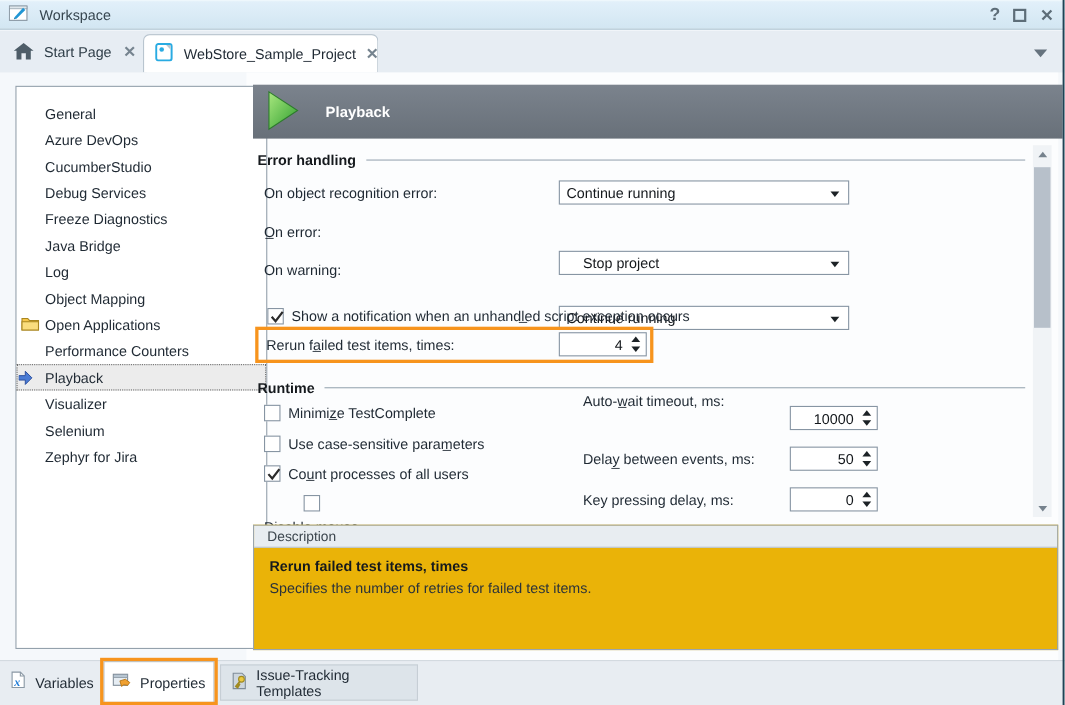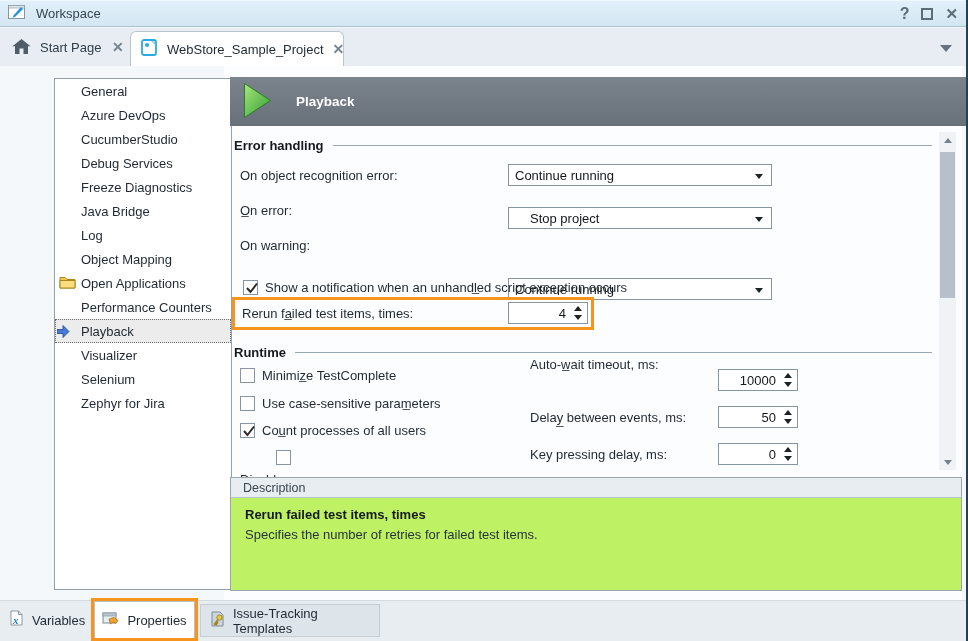--- a/index.html
+++ b/index.html
@@ -31,21 +31,21 @@
   .active-tab .lbl { flex:1; color:#1f2933; }
   .tab-chevron { left:940px; top:45px; width:0; height:0;
     border-left:6px solid transparent; border-right:6px solid transparent; border-top:7px solid #66737e; }
 
   
   .content-bg { left:0; top:66px; width:968px; height:534px; background:#f5f8fb; }
   .panel-bg { left:224px; top:66px; width:738px; height:534px; background:#fcfdfe; }
   .win-right-border { right:0; top:0; width:2px; height:641px; background:#1f4254; }
 
   
-  .side-list { left:14px; top:78px; width:178px; height:512px; background:#ffffff; border:1px solid #94a1ac; padding-top:0;margin-left:40px; }
+  .side-list { left:14px; top:78px; width:229px; height:512px; background:#ffffff; border:1px solid #94a1ac; padding-top:12px; }
   .side-item { position:relative; height:24px; display:flex; align-items:center; padding-left:26px; color:#1f2933; }
   .side-item .mini-icon { position:absolute; left:4px; top:4px; }
   .side-item.selected { background:#ececec; outline:1px dotted #6b6b6b; outline-offset:-1px; }
   .side-item.selected .mini-icon { left:2px; top:5px; }
 
   
   .banner { left:230px; top:77px; width:736px; height:49px;
     background:linear-gradient(180deg,#7b838d 0%,#687079 100%);
     display:flex; align-items:center; }
   .banner .play { margin-left:13px; }
@@ -80,21 +80,21 @@
 
   
   .vscroll { left:939px; top:132px; width:17px; height:338px; background:#f0f3f6; }
   .vs-btn { position:absolute; left:0; width:17px; height:16px; display:flex; align-items:center; justify-content:center; }
   .vs-up { top:0; } .vs-dn { bottom:0; }
   .vs-tri-up { width:0; height:0; border-left:4px solid transparent; border-right:4px solid transparent; border-bottom:5px solid #76828d; }
   .vs-tri-dn { width:0; height:0; border-left:4px solid transparent; border-right:4px solid transparent; border-top:5px solid #76828d; }
   .vs-thumb { position:absolute; left:1px; top:20px; width:15px; height:146px; background:#b7c0ca; }
 
   
-  .desc { left:230px; top:477px; width:732px; height:114px; background:#bef264; border:1px solid #9aa5ad; }
+  .desc { left:230px; top:477px; width:732px; height:114px; background:#eab308; border:1px solid #9aa5ad; }
   .desc-head { height:20px; background:#e8edf1; border-bottom:1px solid #b8c2ca; display:flex; align-items:center; padding-left:12px; color:#3c464e; font-size:12.5px; }
   .desc-body { padding:9px 14px; }
   .desc-title { font-weight:bold; color:#15191d; margin-bottom:5px; }
   .desc-text { color:#2b333a; }
 
   
   .bottombar { left:0; top:600px; width:968px; height:41px; background:#e8edf2; border-top:1px solid #d3dae0; }
   .btab { position:absolute; display:flex; align-items:center; gap:7px; color:#1f2933; }
   .btab-variables { left:8px; top:606px; height:28px; }
   .btab-properties { left:94px; top:601px; width:101px; height:38px; background:#ffffff; border:1px solid #b5c0c9; justify-content:center; z-index:2; }
@@ -199,21 +199,21 @@
     <span class="line"></span>
   </div>
 
   <div class="abs row-label" style="left:240px; top:164px;">On object recognition error:</div>
   <div class="abs combo" style="left:508px; top:164px;">
     <span>Continue running</span>
     <span class="caret"></span>
   </div>
 
   <div class="abs row-label" style="left:240px; top:199px;">O̲n error:</div>
-  <div class="abs combo" style="left:508px; top:185px;padding-left:21px;">
+  <div class="abs combo" style="left:508px; top:206px;padding-left:21px;">
     <span>Stop project</span>
     <span class="caret"></span>
   </div>
 
   <div class="abs row-label" style="left:240px; top:234px;">On warning:</div>
   <div class="abs combo" style="left:508px; top:234px;">
     <span>Continue running</span>
     <span class="caret"></span>
   </div>
 

